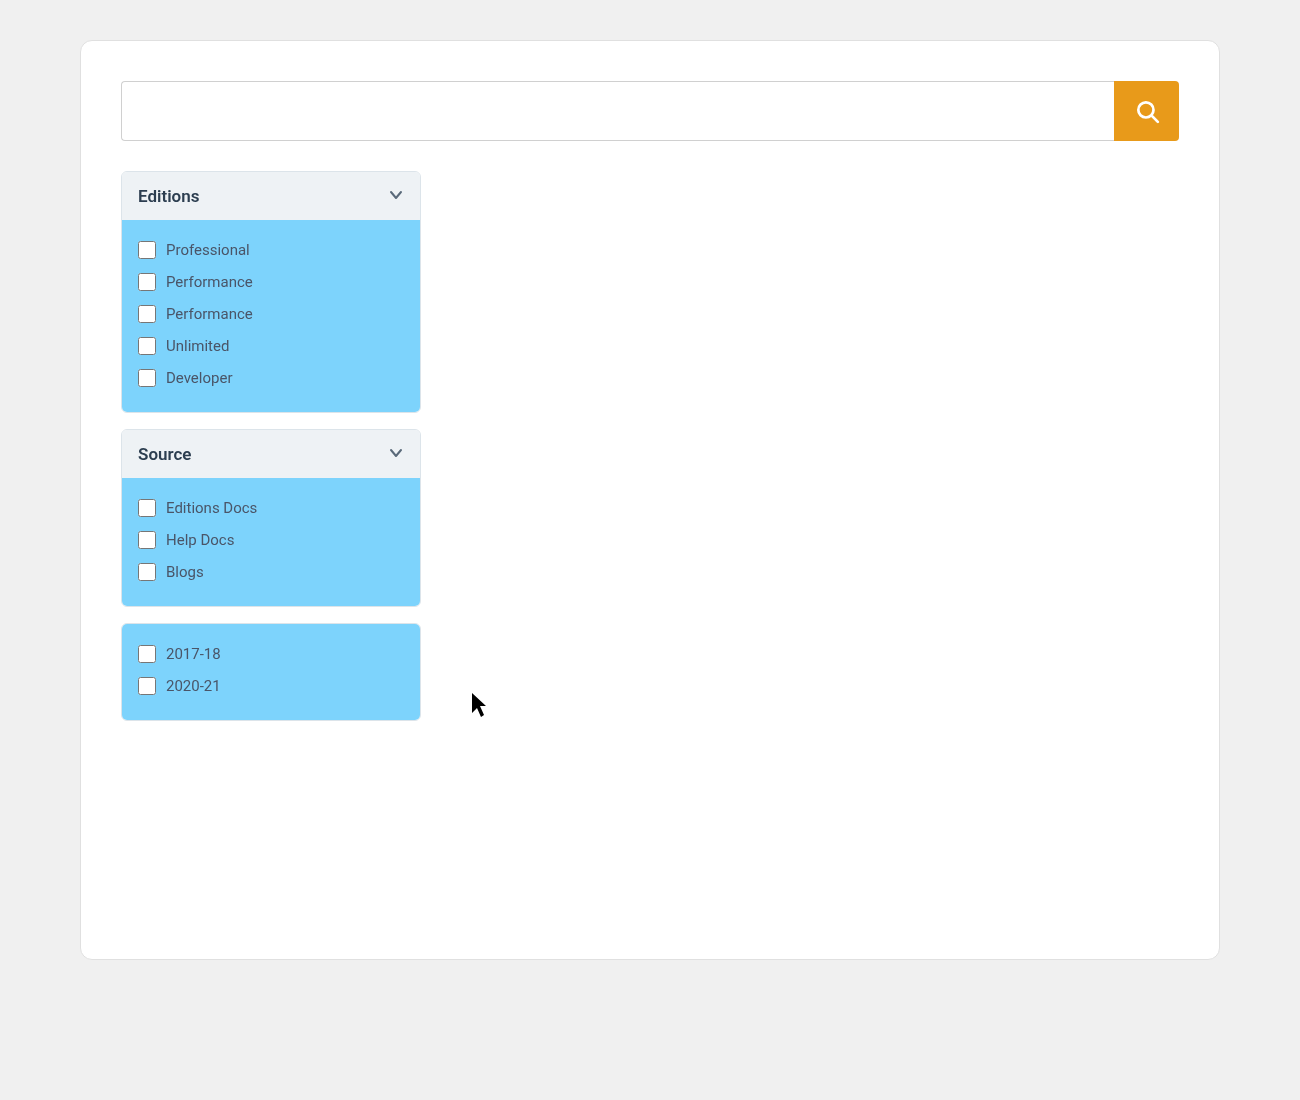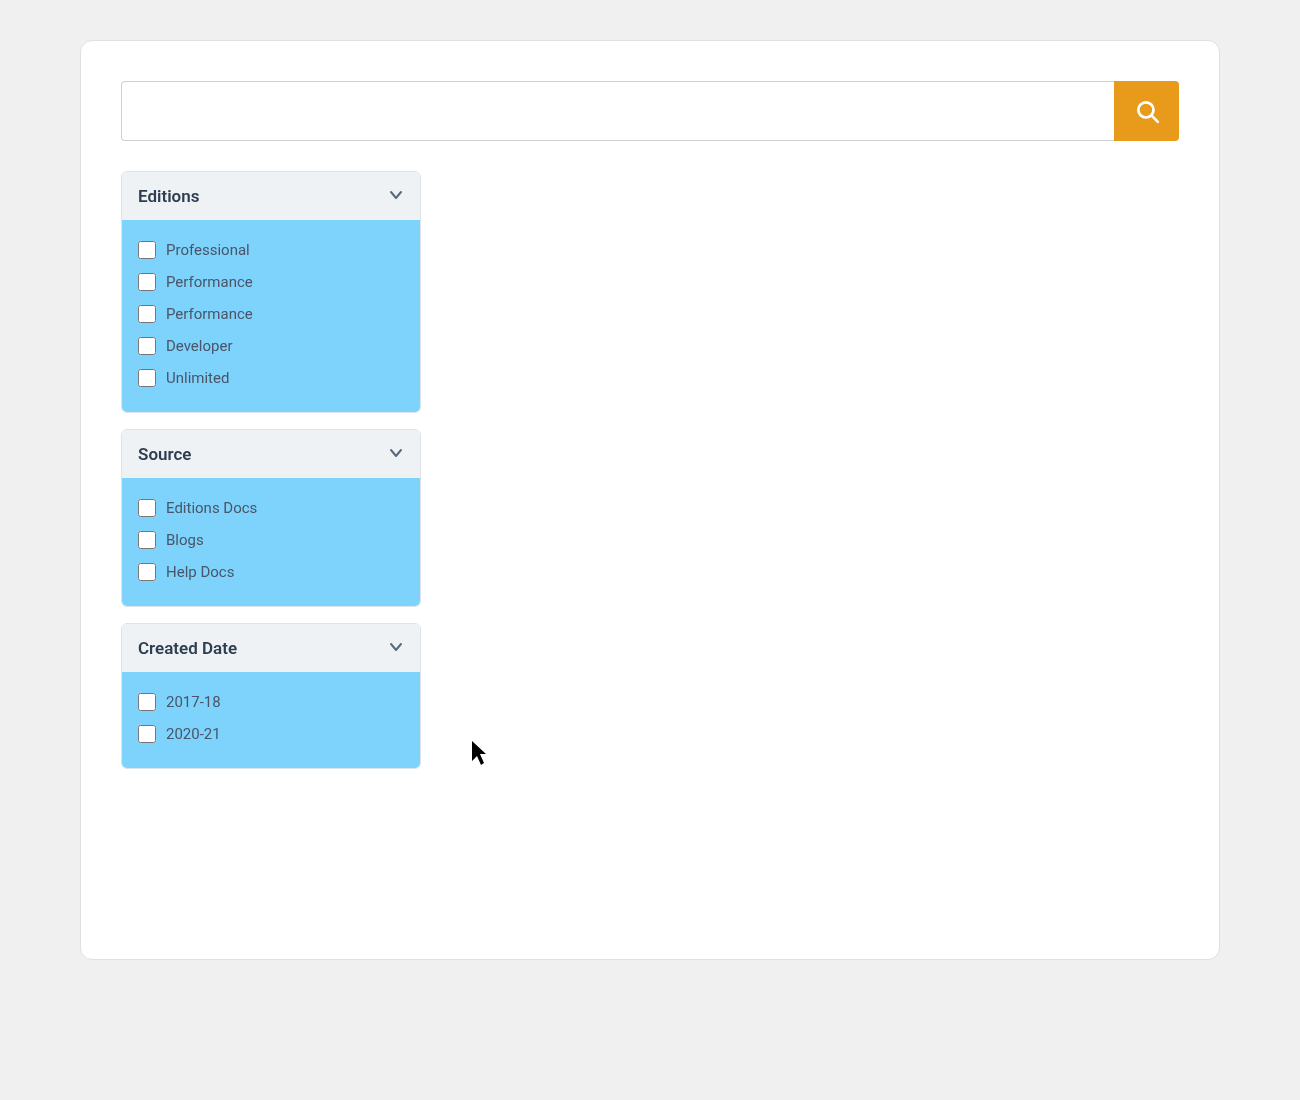--- a/index.html
+++ b/index.html
@@ -170,63 +170,55 @@
           <div class="checkbox-item">
             <input type="checkbox" style="">
             <span class="checkbox-label">Performance</span>
           </div>
           <div class="checkbox-item">
             <input type="checkbox" style="">
             <span class="checkbox-label">Performance</span>
           </div>
           <div class="checkbox-item">
             <input type="checkbox" style="">
+            <span class="checkbox-label">Unlimited</span>
+          </div>
+          <div class="checkbox-item">
+            <input type="checkbox" style="">
             <span class="checkbox-label">Developer</span>
-          </div>
-          <div class="checkbox-item">
-            <input type="checkbox" style="">
-            <span class="checkbox-label">Unlimited</span>
           </div>
         </div>
       </div>
 
       <div class="filter-section">
         <div class="filter-header">
           <span class="filter-title">Source</span>
           <span class="chevron-icon">
             <svg width="16" height="16" viewBox="0 0 16 16" fill="none">
               <polyline points="3,5 8,11 13,5" stroke="#5a6a7a" stroke-width="2" stroke-linecap="round" stroke-linejoin="round"></polyline>
             </svg>
           </span>
         </div>
         <div class="filter-body">
           <div class="checkbox-item">
             <input type="checkbox" style="">
             <span class="checkbox-label">Editions Docs</span>
           </div>
           <div class="checkbox-item">
             <input type="checkbox" style="">
+            <span class="checkbox-label">Help Docs</span>
+          </div>
+          <div class="checkbox-item">
+            <input type="checkbox" style="">
             <span class="checkbox-label">Blogs</span>
           </div>
-          <div class="checkbox-item">
-            <input type="checkbox" style="">
-            <span class="checkbox-label">Help Docs</span>
-          </div>
         </div>
       </div>
 
       <div class="filter-section">
-        <div class="filter-header">
-          <span class="filter-title">Created Date</span>
-          <span class="chevron-icon">
-            <svg width="16" height="16" viewBox="0 0 16 16" fill="none">
-              <polyline points="3,5 8,11 13,5" stroke="#5a6a7a" stroke-width="2" stroke-linecap="round" stroke-linejoin="round"></polyline>
-            </svg>
-          </span>
-        </div>
         <div class="filter-body">
           <div class="checkbox-item">
             <input type="checkbox" style="">
             <span class="checkbox-label">2017-18</span>
           </div>
           <div class="checkbox-item">
             <input type="checkbox" style="">
             <span class="checkbox-label">2020-21</span>
           </div>
         </div>

